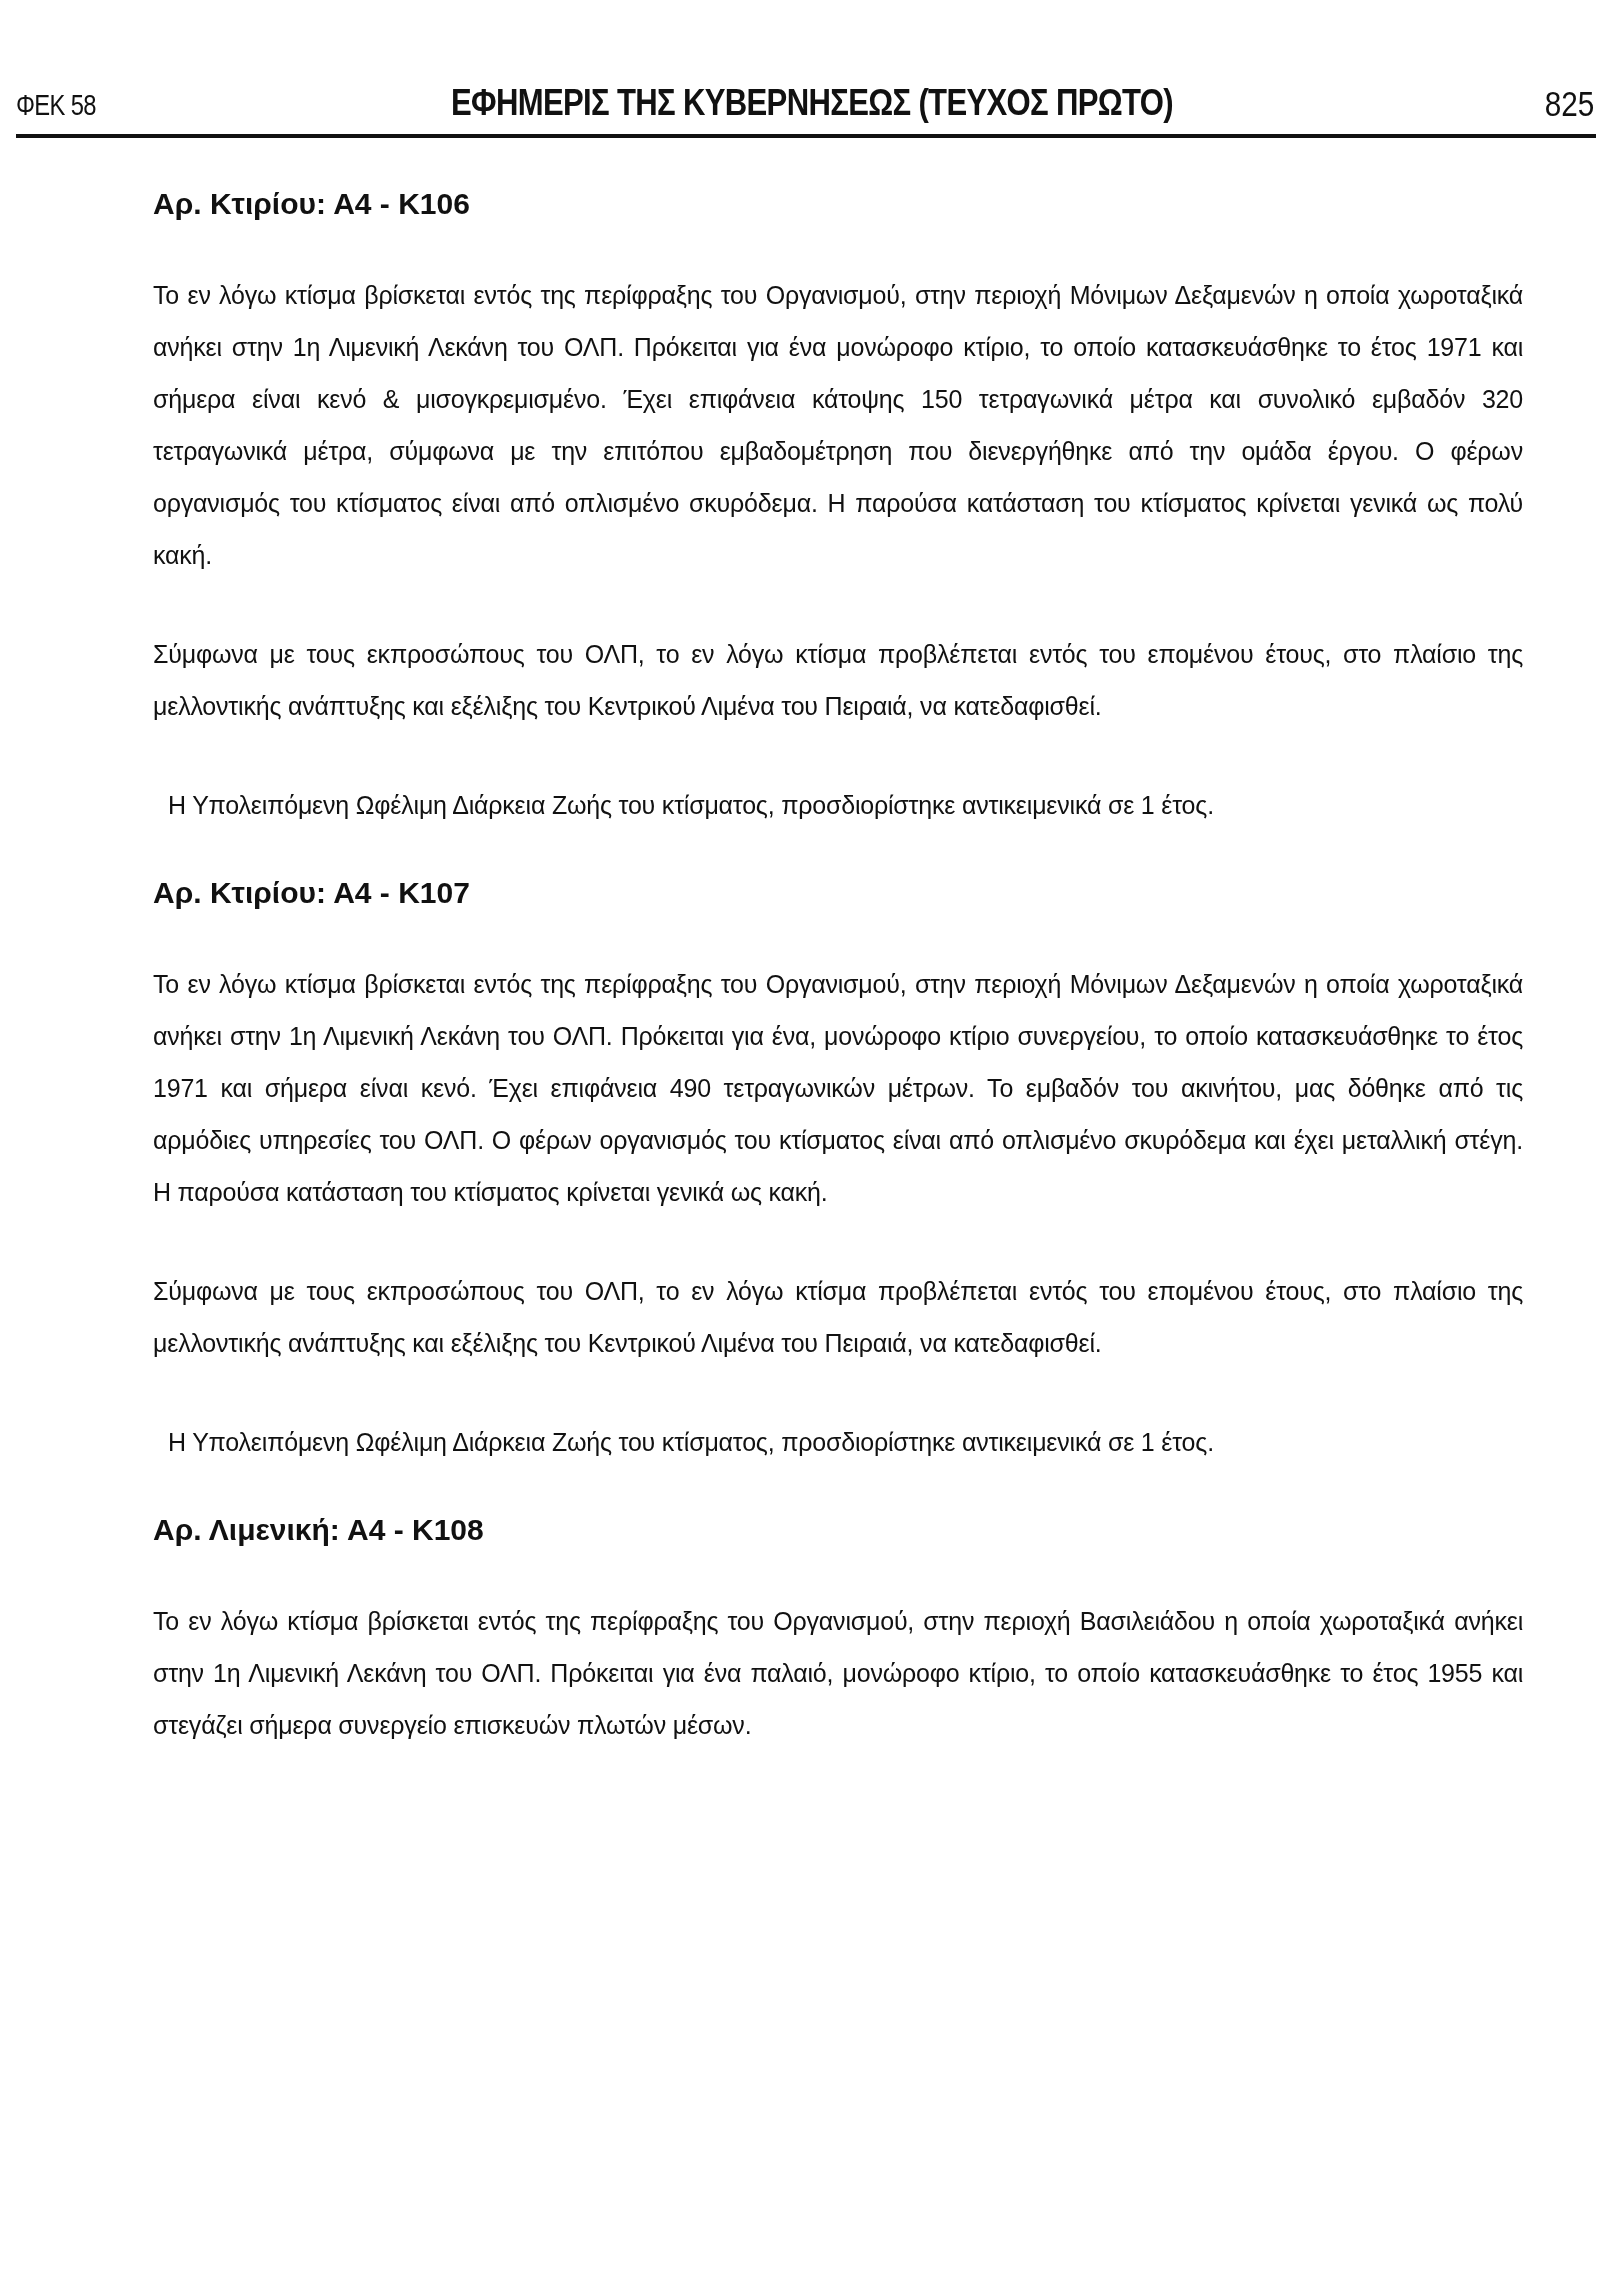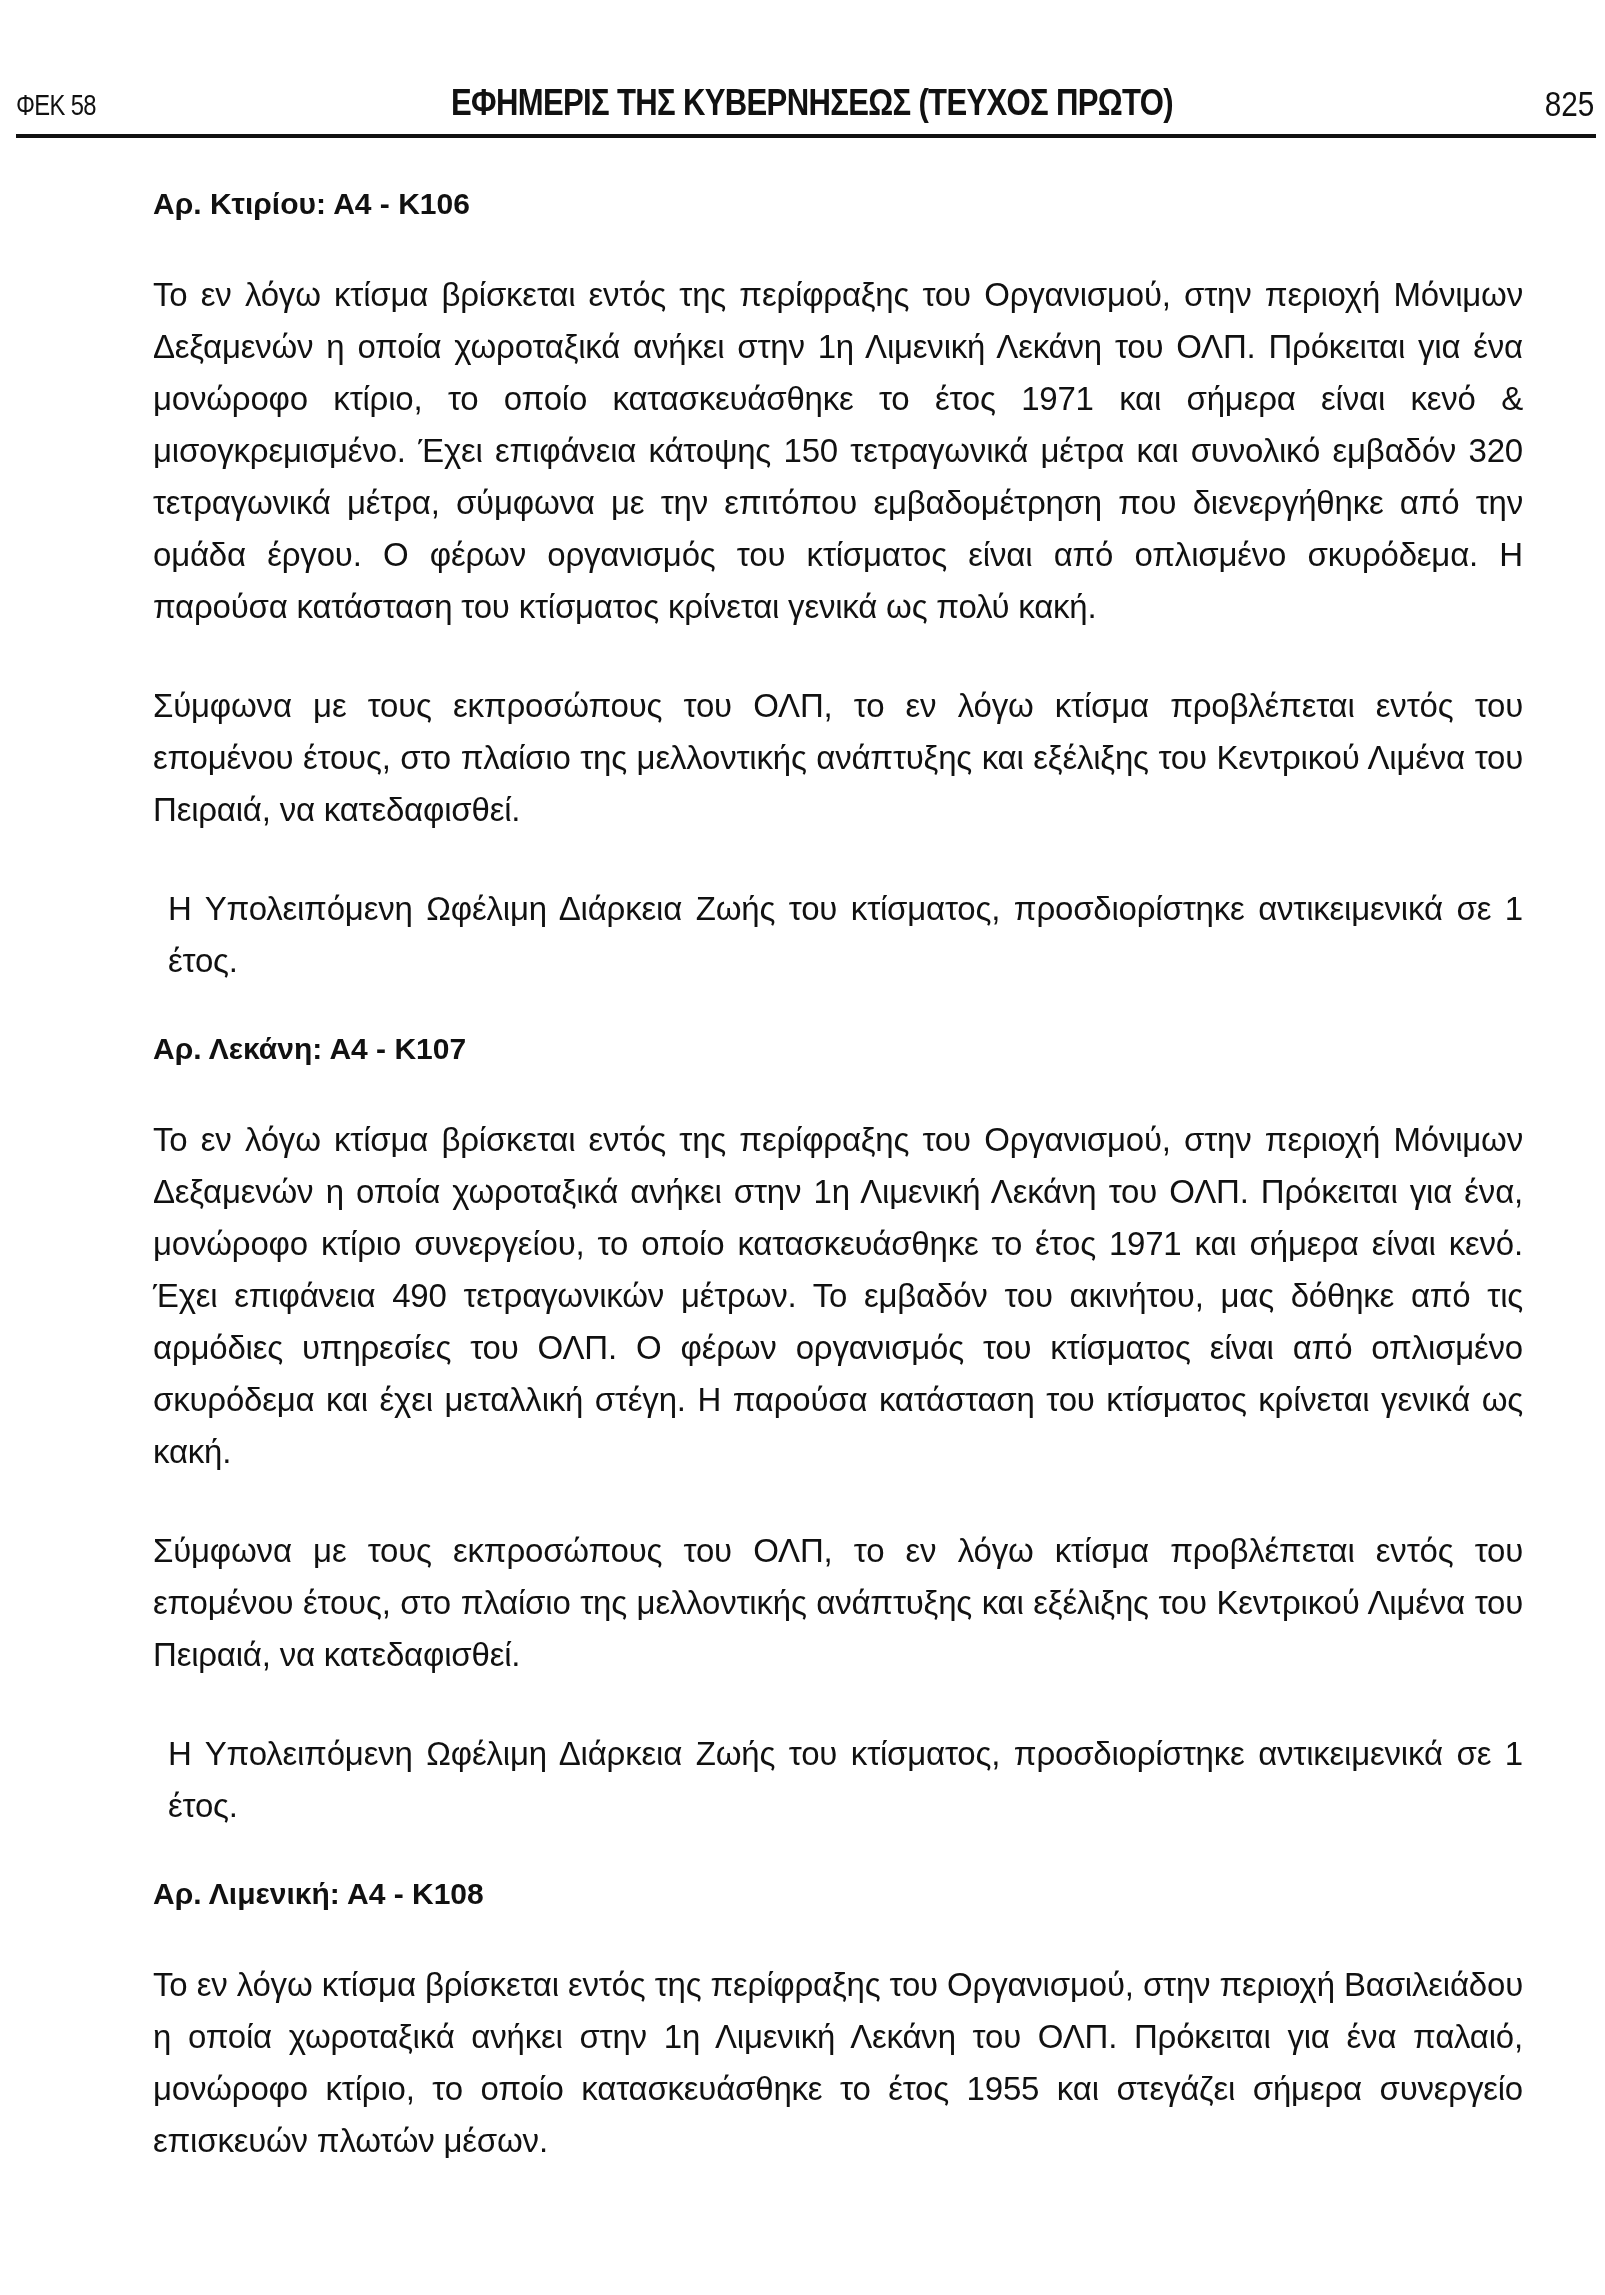--- a/index.html
+++ b/index.html
@@ -48,21 +48,21 @@
     }
     .heading {
       font-size: 30px;
       font-weight: bold;
       margin: 0 0 45px 0;
       height: 40px;
       line-height: 40px;
       white-space: nowrap;
     }
     .para {
-      font-size: 33px;
+      font-size: 25px;
       line-height: 52px;
       text-align: justify;
       margin: 0 0 47px 0;
       letter-spacing: -0.2px;
     }
     .para.last { margin-bottom: 42px; margin-left: 15px; }
     .section { margin-bottom: 0; }
   </style>
 </head>
 <body>
@@ -77,21 +77,21 @@
 <div class="content">
 
   <div class="section">
     <div class="heading">Αρ. Κτιρίου: Α4  - Κ106</div>
     <p class="para">Το εν λόγω κτίσμα βρίσκεται εντός της περίφραξης του Οργανισμού, στην περιοχή Μόνιμων Δεξαμενών η οποία χωροταξικά ανήκει στην 1η Λιμενική Λεκάνη του ΟΛΠ. Πρόκειται για ένα μονώροφο κτίριο, το οποίο κατασκευάσθηκε το έτος 1971 και σήμερα είναι κενό &amp; μισογκρεμισμένο. Έχει επιφάνεια κάτοψης 150 τετραγωνικά μέτρα και συνολικό εμβαδόν 320 τετραγωνικά μέτρα, σύμφωνα με την επιτόπου εμβαδομέτρηση που διενεργήθηκε από την ομάδα έργου. Ο φέρων οργανισμός του κτίσματος είναι από οπλισμένο σκυρόδεμα. Η παρούσα κατάσταση του κτίσματος κρίνεται γενικά ως πολύ κακή.</p>
     <p class="para">Σύμφωνα με τους εκπροσώπους του ΟΛΠ, το εν λόγω κτίσμα προβλέπεται εντός του επομένου έτους, στο πλαίσιο της μελλοντικής ανάπτυξης και εξέλιξης του Κεντρικού Λιμένα του Πειραιά, να κατεδαφισθεί.</p>
     <p class="para last">Η Υπολειπόμενη Ωφέλιμη Διάρκεια Ζωής του κτίσματος, προσδιορίστηκε αντικειμενικά σε 1 έτος.</p>
   </div>
 
   <div class="section">
-    <div class="heading">Αρ. Λεκάνη: Α4 - Κ107</div>
+    <div class="heading">Αρ. Κτιρίου: Α4 - Κ107</div>
     <p class="para">Το εν λόγω κτίσμα βρίσκεται εντός της περίφραξης του Οργανισμού, στην περιοχή Μόνιμων Δεξαμενών η οποία χωροταξικά ανήκει στην 1η Λιμενική Λεκάνη του ΟΛΠ. Πρόκειται για ένα, μονώροφο κτίριο συνεργείου, το οποίο κατασκευάσθηκε το έτος 1971 και σήμερα είναι κενό. Έχει επιφάνεια 490 τετραγωνικών μέτρων. Το εμβαδόν του ακινήτου, μας δόθηκε από τις αρμόδιες υπηρεσίες του ΟΛΠ. Ο φέρων οργανισμός του κτίσματος είναι από οπλισμένο σκυρόδεμα και έχει μεταλλική στέγη. Η παρούσα κατάσταση του κτίσματος κρίνεται γενικά ως κακή.</p>
     <p class="para">Σύμφωνα με τους εκπροσώπους του ΟΛΠ, το εν λόγω κτίσμα προβλέπεται εντός του επομένου έτους, στο πλαίσιο της μελλοντικής ανάπτυξης και εξέλιξης του Κεντρικού Λιμένα του Πειραιά, να κατεδαφισθεί.</p>
     <p class="para last">Η Υπολειπόμενη Ωφέλιμη Διάρκεια Ζωής του κτίσματος, προσδιορίστηκε αντικειμενικά σε 1 έτος.</p>
   </div>
 
   <div class="section">
     <div class="heading">Αρ. Λιμενική: Α4 - Κ108</div>
     <p class="para">Το εν λόγω κτίσμα βρίσκεται εντός της περίφραξης του Οργανισμού, στην περιοχή Βασιλειάδου η οποία χωροταξικά ανήκει στην 1η Λιμενική Λεκάνη του ΟΛΠ. Πρόκειται για ένα παλαιό, μονώροφο κτίριο, το οποίο κατασκευάσθηκε το έτος 1955 και στεγάζει σήμερα συνεργείο επισκευών πλωτών μέσων.</p>
   </div>
 

